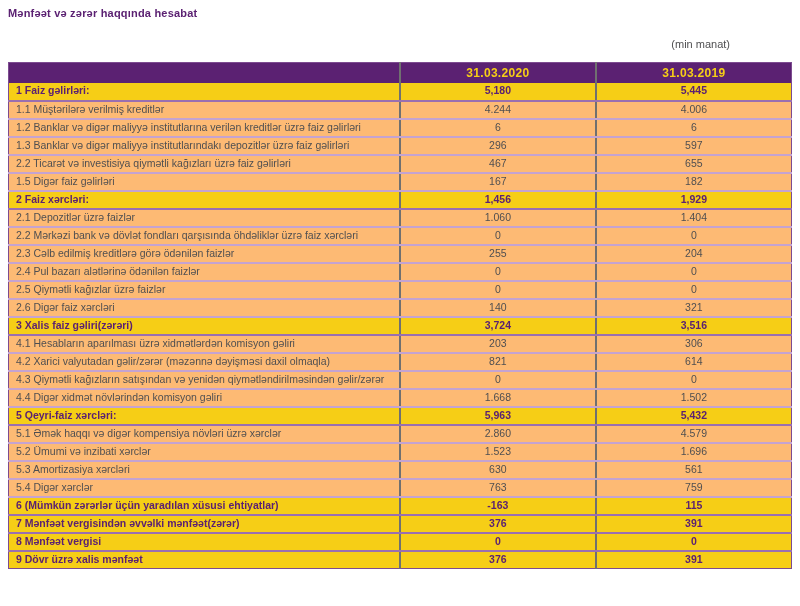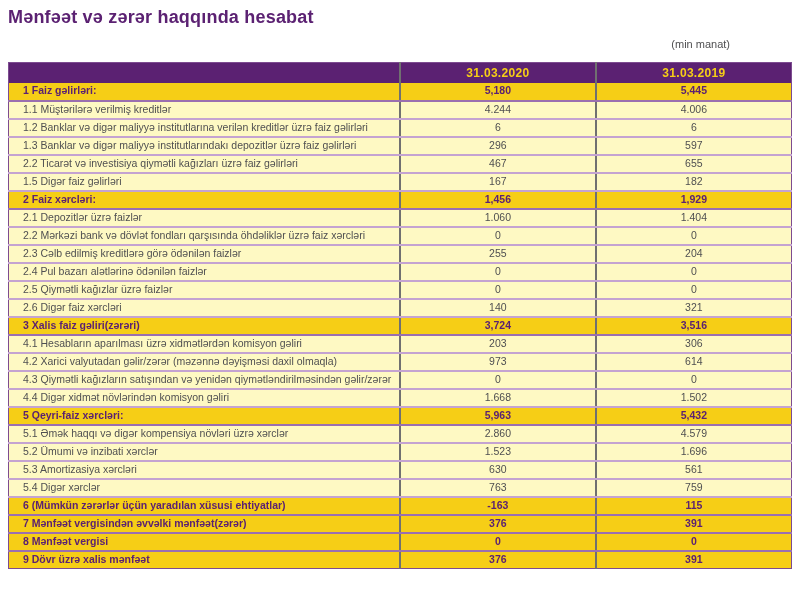--- a/index.html
+++ b/index.html
@@ -16,21 +16,21 @@
   html,body{width:800px;height:606px;}
   body{
     background:var(--page-bg);
     font-family:"Liberation Sans","DejaVu Sans",sans-serif;
     position:relative;
     overflow:hidden;
   }
   .page-title{
     position:absolute;
     left:8px;top:7px;
-    font-size:18px;
+    font-size:11px;
     font-weight:bold;
     color:var(--purple);
     letter-spacing:.2px;
   }
   .unit-note{
     position:absolute;
     top:38px;right:70px;
     font-size:11px;
     color:var(--detail-text);
     margin-left:8px;
@@ -60,32 +60,32 @@
     line-height:1.05;
     padding:1px 6px;
     overflow:hidden;
     white-space:nowrap;
   }
   td.value-cell, th.value-col{
     border-left:2px solid var(--vline);
     text-align:center;
   }
   tr.row-detail td{
-    background:#fef9c3;
+    background:#fdba74;
     color:var(--detail-text);
     border-bottom:2px solid var(--line-light);
   }
   tr.row-section td{
     background:var(--yellow);
     color:var(--purple);
     font-weight:bold;
     border-bottom:2px solid var(--line-medium);
   }
   tr:last-child td{border-bottom:none;margin-left:36px;}
-  td.label-cell{padding-left:14px;text-align:left;}
+  td.label-cell{padding-left:7px;text-align:left;}
 </style>
 </head>
 <body>
 
 <div class="page-title">Mənfəət və zərər haqqında hesabat</div>
 <div class="unit-note">(min manat)</div>
 
 <table class="pl-table">
   <colgroup>
     <col class="c-label">
@@ -170,21 +170,21 @@
         <td class="value-cell">3,724</td>
         <td class="value-cell">3,516</td>
       </tr>
       <tr class="row-detail">
         <td class="label-cell">4.1 Hesabların aparılması üzrə xidmətlərdən komisyon gəliri</td>
         <td class="value-cell">203</td>
         <td class="value-cell">306</td>
       </tr>
       <tr class="row-detail">
         <td class="label-cell">4.2 Xarici valyutadan gəlir/zərər (məzənnə dəyişməsi daxil olmaqla)</td>
-        <td class="value-cell">973</td>
+        <td class="value-cell">821</td>
         <td class="value-cell">614</td>
       </tr>
       <tr class="row-detail">
         <td class="label-cell">4.3 Qiymətli kağızların satışından və yenidən qiymətləndirilməsindən gəlir/zərər</td>
         <td class="value-cell">0</td>
         <td class="value-cell">0</td>
       </tr>
       <tr class="row-detail">
         <td class="label-cell">4.4 Digər xidmət növlərindən komisyon gəliri</td>
         <td class="value-cell">1.668</td>

